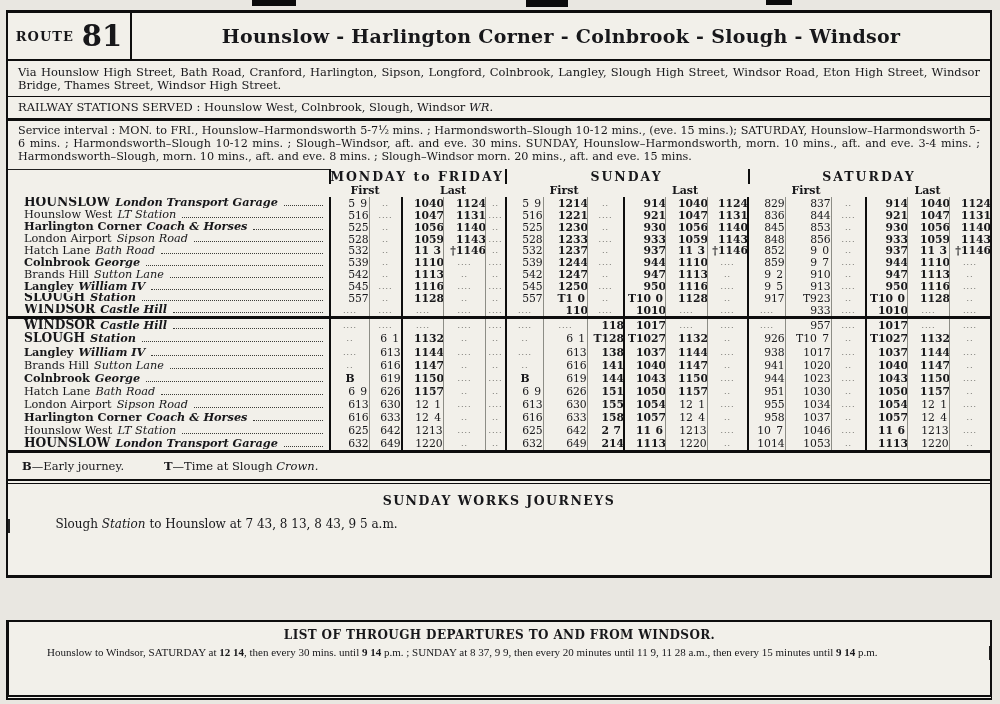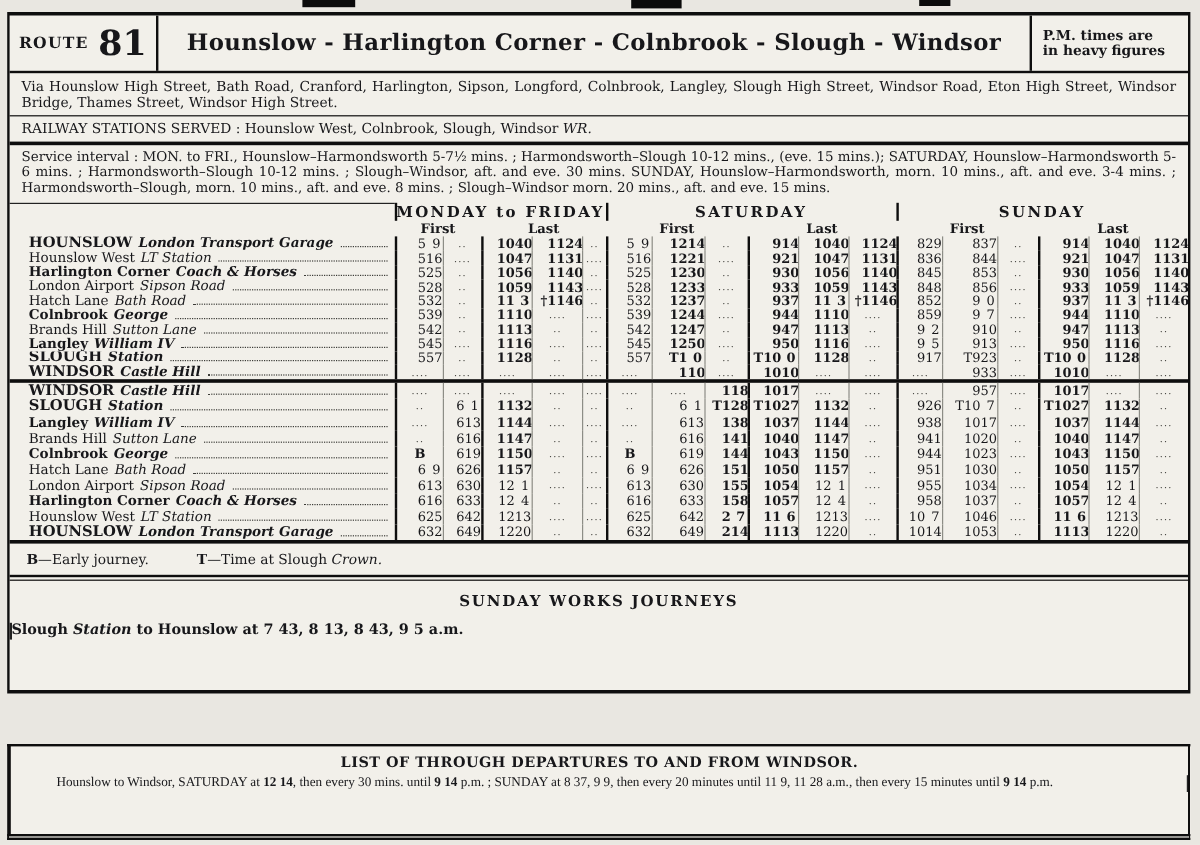--- a/index.html
+++ b/index.html
@@ -53,21 +53,21 @@
   #up-table .tt-row{height:13.1px;}
   .tbl-divider{height:3px;background:#0e0e0e;}
   .tbl-bottom{height:2.5px;background:#0e0e0e;}
 
   .footnotes{display:flex;gap:40px;padding:6px 10px 3px 14px;font-size:11.5px;}
   .dbl-rule{height:2px;border-top:2.5px solid #0e0e0e;border-bottom:1.5px solid #0e0e0e;margin-top:3px;}
   .works-title{text-align:center;font-weight:bold;font-size:12.5px;letter-spacing:1.5px;padding-top:9px;}
   .works-row{display:flex;align-items:flex-start;padding-top:9px;font-size:12px;}
   .works-left{flex:1;padding-left:22px;}
   .works-div{width:1.5px;height:14px;background:#222;margin-top:2px;}
-  .works-right{flex:1;font-weight:bold;}
+  .works-right{flex:1;padding-left:46px;}
 
   .through-title{text-align:center;font-weight:bold;font-size:12px;letter-spacing:0.4px;padding-top:6px;}
   .through-cols{display:flex;margin-top:4px;}
   .through-left{flex:1;padding:0 9px 0 12px;border-right:1.5px solid #222;font-size:11px;line-height:13.5px;text-align:justify;text-indent:26px;font-family:Liberation Serif, serif;}
   .through-right{flex:1;padding:0 12px 0 9px;font-size:11px;line-height:13.5px;text-align:justify;text-indent:26px;}
 </style>
 </head>
 <body>
 
 <div class="artifact" style="left:252px;top:0;width:44px;height:6px;"></div>
@@ -75,37 +75,33 @@
 <div class="artifact" style="left:766px;top:0;width:26px;height:5px;"></div>
 
 <div class="card" id="main-card">
 
   <div class="hdr-band">
     <div class="route-box">
       <span class="route-label">ROUTE</span>
       <span class="route-number">81</span>
     </div>
     <div class="title-box">Hounslow - Harlington Corner - Colnbrook - Slough - Windsor</div>
-    <div class="pm-box">
-      <span>P.M. times are</span>
-      <span>in heavy figures</span>
-    </div>
   </div>
 
   <div class="via">Via Hounslow High Street, Bath Road, Cranford, Harlington, Sipson, Longford, Colnbrook, Langley, Slough High Street, Windsor Road, Eton High Street, Windsor Bridge, Thames Street, Windsor High Street.</div>
   <div class="railway">RAILWAY STATIONS SERVED : Hounslow West, Colnbrook, Slough, Windsor <i>WR.</i></div>
   <div class="service">Service interval : MON. to FRI., Hounslow–Harmondsworth 5-7½ mins. ; Harmondsworth–Slough 10-12 mins., (eve. 15 mins.); SATURDAY, Hounslow–Harmondsworth 5-6 mins. ; Harmondsworth–Slough 10-12 mins. ; Slough–Windsor, aft. and eve. 30 mins.  SUNDAY, Hounslow–Harmondsworth, morn. 10 mins., aft. and eve. 3-4 mins. ; Harmondsworth–Slough, morn. 10 mins., aft. and eve. 8 mins. ; Slough–Windsor morn. 20 mins., aft. and eve. 15 mins.</div>
 
   <div id="timetable">
     <div id="tt-header">
         <div class="tt-row">
           <div class="lbl hdr-rule" style="width: 321px;"></div>
           <div class="day-cell gb tcell" style="width: 176px; justify-content: center; font-size: 12.5px;">MONDAY to FRIDAY</div>
+          <div class="day-cell gb tcell" style="width: 243px; justify-content: center; font-size: 12.5px;">SUNDAY</div>
           <div class="day-cell gb tcell" style="width: 242px; justify-content: center; font-size: 12.5px;">SATURDAY</div>
-          <div class="day-cell gb tcell" style="width: 243px; justify-content: center; font-size: 12.5px;">SUNDAY</div>
         </div>
         <div class="tt-row">
           <div class="lbl" style="width: 321px;"></div>
           <div class="fl-cell gb" style="width: 72px;">First</div>
           <div class="fl-cell flb" style="width: 104px;">Last</div>
           <div class="fl-cell gb" style="width: 118px;">First</div>
           <div class="fl-cell flb" style="width: 124px;">Last</div>
           <div class="fl-cell gb" style="width: 118px;">First</div>
           <div class="fl-cell flb" style="width: 125px;">Last</div>
         </div>

